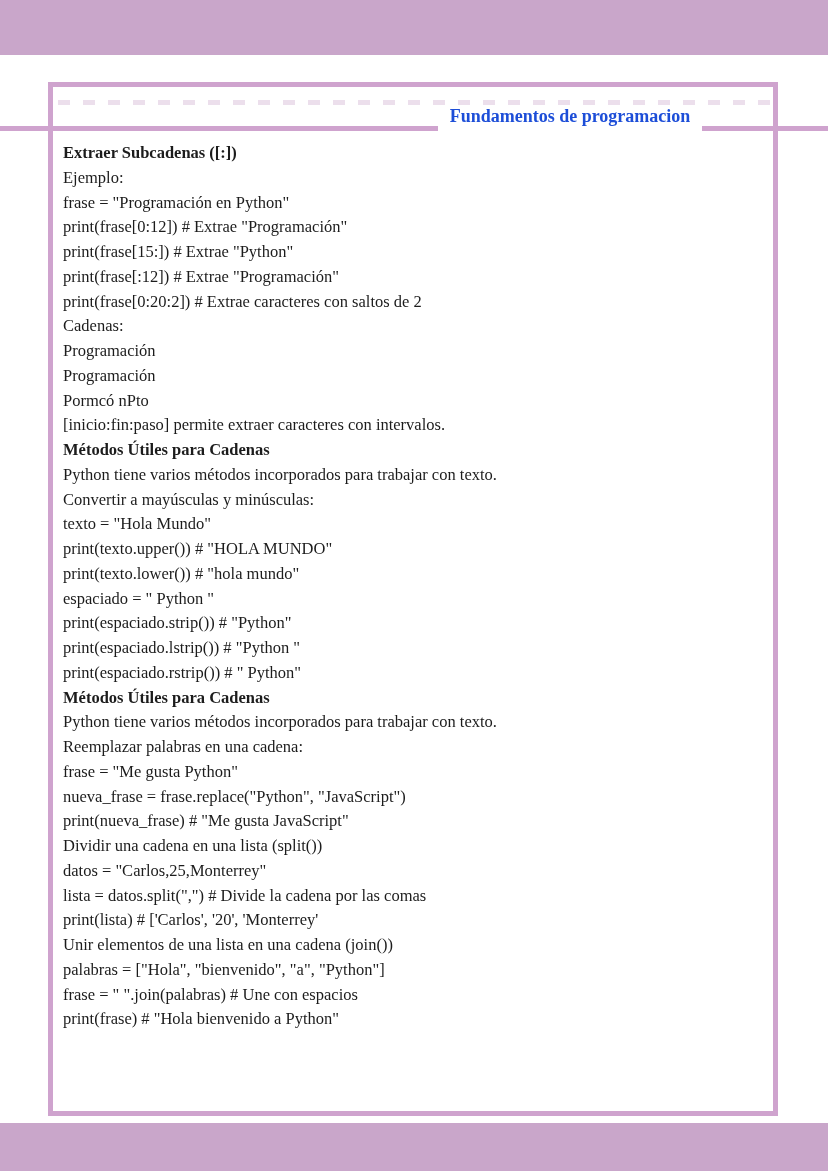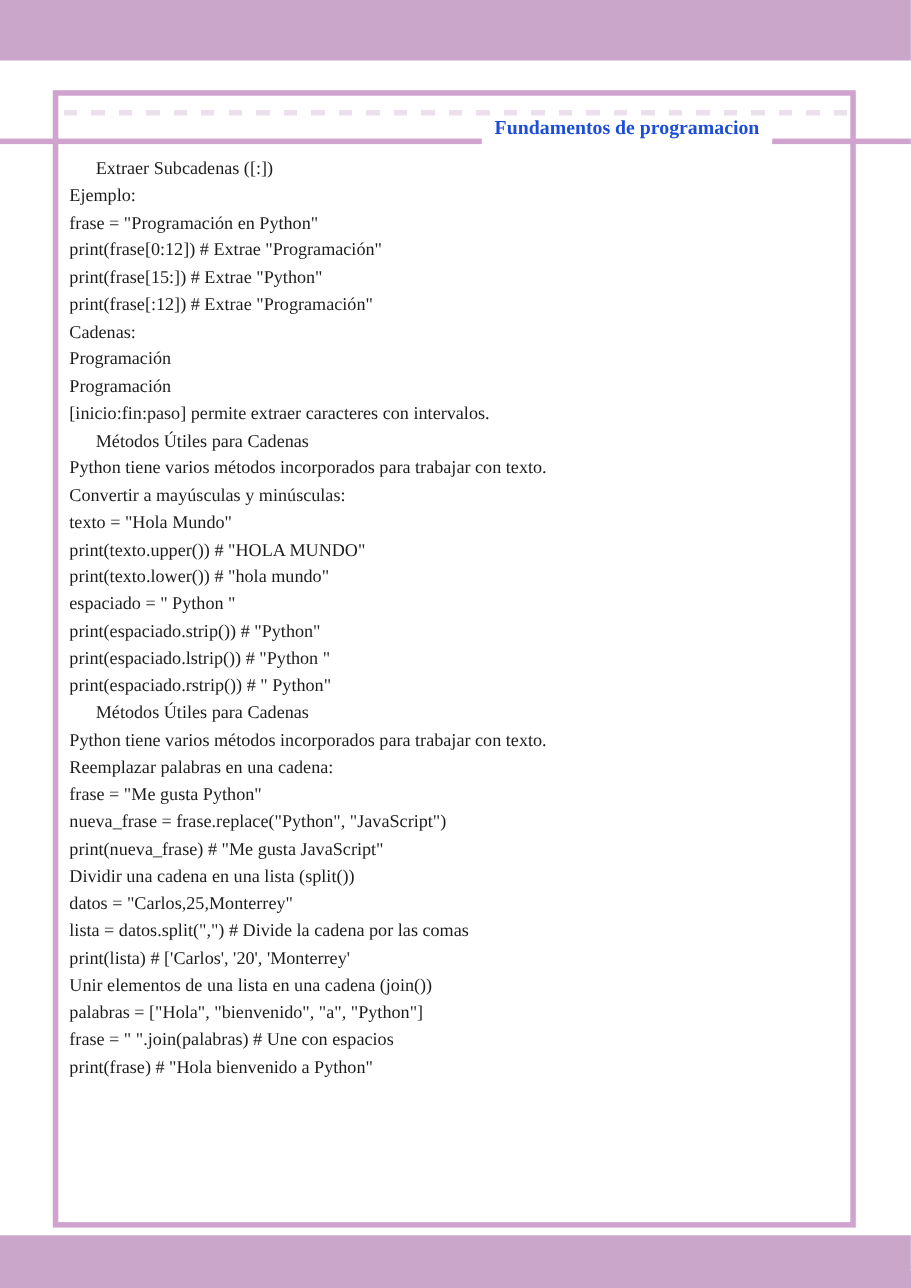--- a/index.html
+++ b/index.html
@@ -75,22 +75,21 @@
     width: 700px;
     font-size: 16.5px;
     color: #1c1c1c;
   }
   .content-lines .line {
     height: 24.75px;
     line-height: 24.75px;
     white-space: pre;
   }
   .content-lines .line.bold {
-    font-weight: normal;
-    margin-left: 24px;
+    font-weight: bold;
   }
 </style>
 </head>
 <body>
 
 <div class="band band-top"></div>
 
 <div class="page-frame"></div>
 
 <div class="dashed-rule"></div>
@@ -100,23 +99,25 @@
 
 <div class="page-title">Fundamentos de programacion</div>
 
 <div class="content-lines">
     <div class="line bold">Extraer Subcadenas ([:])</div>
     <div class="line">Ejemplo:</div>
     <div class="line">frase = "Programación en Python"</div>
     <div class="line">print(frase[0:12]) # Extrae "Programación"</div>
     <div class="line">print(frase[15:]) # Extrae "Python"</div>
     <div class="line">print(frase[:12]) # Extrae "Programación"</div>
+    <div class="line">print(frase[0:20:2]) # Extrae caracteres con saltos de 2</div>
     <div class="line">Cadenas:</div>
     <div class="line">Programación</div>
     <div class="line">Programación</div>
+    <div class="line">Pormcó nPto</div>
     <div class="line">[inicio:fin:paso] permite extraer caracteres con intervalos.</div>
     <div class="line bold">Métodos Útiles para Cadenas</div>
     <div class="line">Python tiene varios métodos incorporados para trabajar con texto.</div>
     <div class="line">Convertir a mayúsculas y minúsculas:</div>
     <div class="line">texto = "Hola Mundo"</div>
     <div class="line">print(texto.upper()) # "HOLA MUNDO"</div>
     <div class="line">print(texto.lower()) # "hola mundo"</div>
     <div class="line">espaciado = " Python "</div>
     <div class="line">print(espaciado.strip()) # "Python"</div>
     <div class="line">print(espaciado.lstrip()) # "Python "</div>

